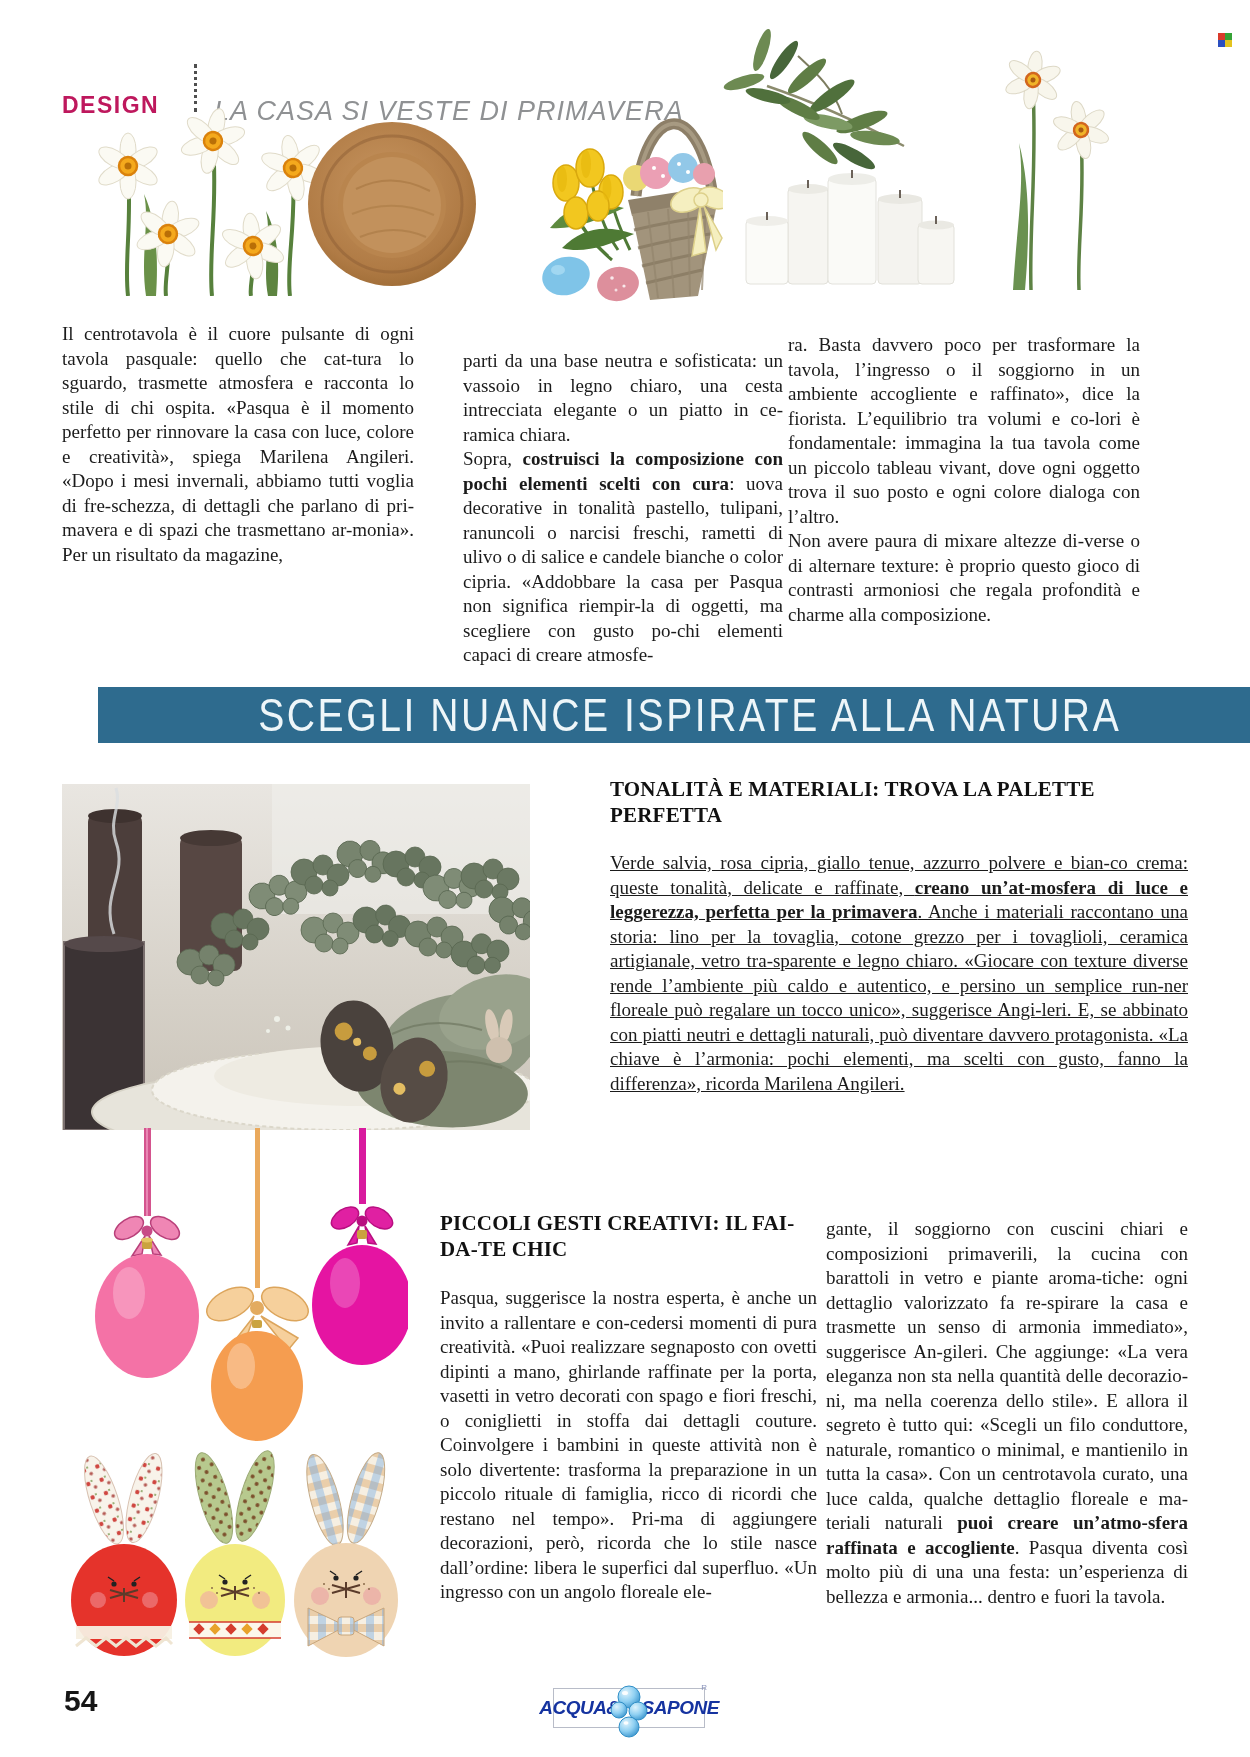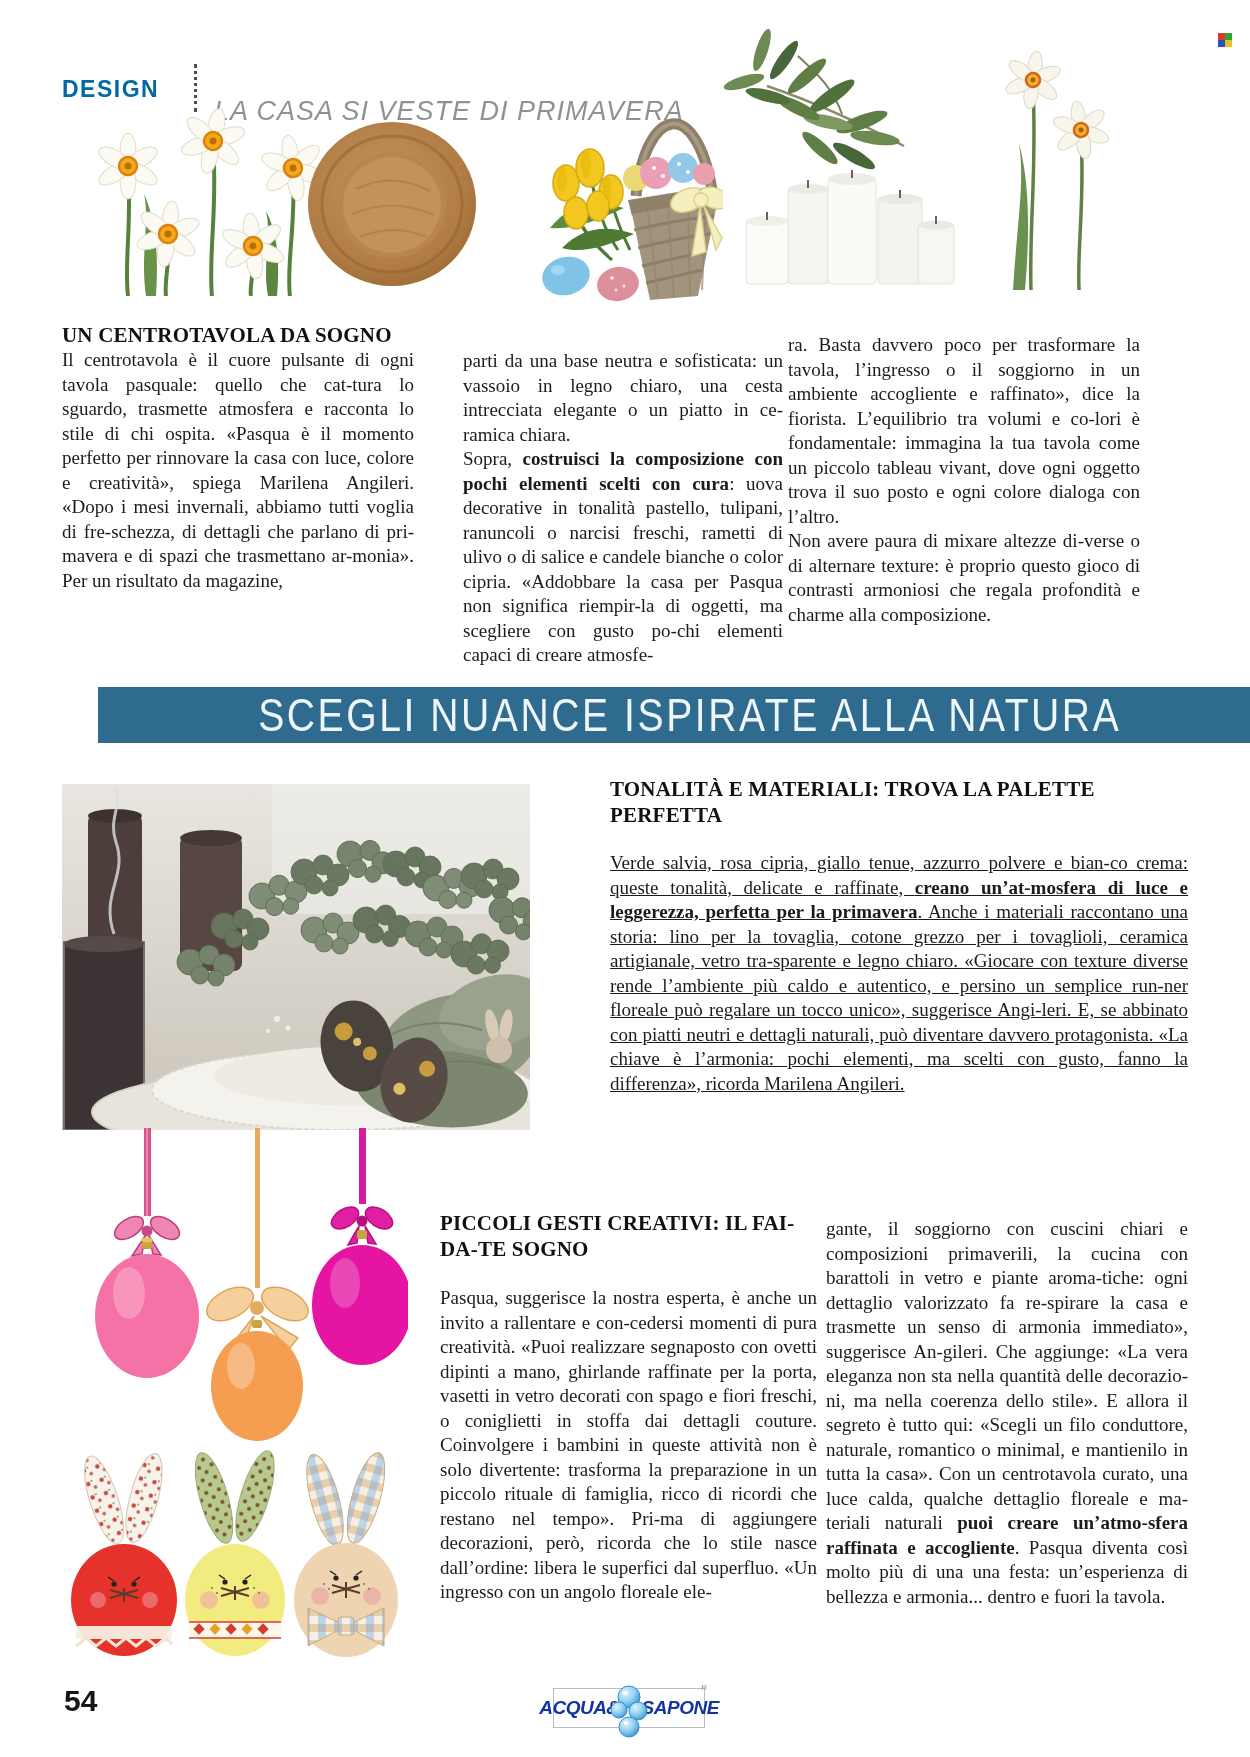--- a/index.html
+++ b/index.html
@@ -3,22 +3,22 @@
 <meta charset="utf-8">
 <style>
   html,body{margin:0;padding:0;}
   body{
     width:1250px;height:1757px;position:relative;background:#ffffff;
     font-family:"Liberation Serif",serif;overflow:hidden;
   }
   .abs{position:absolute;}
   
   .section-label{
-    left:62px;top:76px;font:bold 23px "Liberation Sans",sans-serif;
-    color:#0369a1;letter-spacing:1.5px;
+    left:62px;top:92px;font:bold 23px "Liberation Sans",sans-serif;
+    color:#be185d;letter-spacing:1.5px;
   }
   .dotted-divider{
     left:194px;top:64px;height:48px;width:0;border-left:3px dotted #4f4f4f;
   }
   .kicker{
     left:214px;top:70px;font:italic 27px "Liberation Sans",sans-serif;
     color:#8f9193;letter-spacing:1px;margin-top:26px;
   }
   .minigrid{left:1218px;top:33px;width:14px;height:14px;display:grid;
     grid-template-columns:7px 7px;grid-template-rows:7px 7px;}
@@ -261,21 +261,20 @@
     <path d="M48,40 C52,120 44,180 46,242"></path>
     <path d="M96,90 C100,150 92,200 94,242"></path>
   </g>
   <path d="M28,242 C32,175 40,135 34,95 C46,140 44,195 40,242 Z" fill="#6a9150"></path>
   <use href="#narc" transform="translate(48,32) rotate(8)"></use>
   <use href="#narc" transform="translate(96,82) rotate(-10)"></use>
 </svg>
 </div>
 
 <div class="abs col1">
-  <h2 class="heading" style="margin:0;">UN CENTROTAVOLA DA SOGNO</h2>
   <p class="bodytext" style="margin:0;">Il centrotavola è il cuore pulsante di ogni tavola pasquale: quello che cat-tura lo sguardo, trasmette atmosfera e racconta lo stile di chi ospita. «Pasqua è il momento perfetto per rinnovare la casa con luce, colore e creatività», spiega Marilena Angileri. «Dopo i mesi invernali, abbiamo tutti voglia di fre-schezza, di dettagli che parlano di pri-mavera e di spazi che trasmettano ar-monia». Per un risultato da magazine,</p>
 </div>
 <div class="abs col2">
   <p class="bodytext" style="margin:16px;"><span>parti da una base neutra e sofisticata: un vassoio in legno chiaro, una cesta intrecciata elegante o un piatto in ce-ramica chiara.
 Sopra, </span><b>costruisci la composizione con pochi elementi scelti con cura</b><span>: uova decorative in tonalità pastello, tulipani, ranuncoli o narcisi freschi, rametti di ulivo o di salice e candele bianche o color cipria. «Addobbare la casa per Pasqua non significa riempir-la di oggetti, ma scegliere con gusto po-chi elementi capaci di creare atmosfe-</span></p>
 </div>
 <div class="abs col3">
   <p class="bodytext" style="margin:0;">ra. Basta davvero poco per trasformare la tavola, l’ingresso o il soggiorno in un ambiente accogliente e raffinato», dice la fiorista. L’equilibrio tra volumi e co-lori è fondamentale: immagina la tua tavola come un piccolo tableau vivant, dove ogni oggetto trova il suo posto e ogni colore dialoga con l’altro.
 Non avere paura di mixare altezze di-verse o di alternare texture: è proprio questo gioco di contrasti armoniosi che regala profondità e charme alla composizione.</p>
 </div>
@@ -495,21 +494,21 @@
           <circle cx="307" cy="141" r="1"></circle>
         </g>
     <path d="M284,178 L246,160 L246,198 Z" fill="url(#pGing)" stroke="#c8a67c"></path>
     <path d="M284,178 L322,160 L322,198 Z" fill="url(#pGing)" stroke="#c8a67c"></path>
     <rect x="276" y="169" width="16" height="18" rx="3" fill="url(#pGing)" stroke="#c8a67c"></rect>
   </g>
 </svg>
 </div>
 
 <div class="abs diy-heading">
-  <h2 class="heading" style="margin:0;">PICCOLI GESTI CREATIVI: IL FAI-DA-TE SOGNO</h2>
+  <h2 class="heading" style="margin:0;">PICCOLI GESTI CREATIVI: IL FAI-DA-TE CHIC</h2>
 </div>
 <p class="abs bodytext diy-col1" style="margin:0;">Pasqua, suggerisce la nostra esperta, è anche un invito a rallentare e con-cedersi momenti di pura creatività. «Puoi realizzare segnaposto con ovetti dipinti a mano, ghirlande raffinate per la porta, vasetti in vetro decorati con spago e fiori freschi, o coniglietti in stoffa dai dettagli couture. Coinvolgere i bambini in queste attività non è solo divertente: trasforma la preparazione in un piccolo rituale di famiglia, ricco di ricordi che restano nel tempo». Pri-ma di aggiungere decorazioni, però, ricorda che lo stile nasce dall’ordine: libera le superfici dal superfluo. «Un ingresso con un angolo floreale ele-</p>
 <p class="abs bodytext diy-col2" style="margin:0;"><span>gante, il soggiorno con cuscini chiari e composizioni primaverili, la cucina con barattoli in vetro e piante aroma-tiche: ogni dettaglio valorizzato fa re-spirare la casa e trasmette un senso di armonia immediato», suggerisce An-gileri. Che aggiunge: «La vera eleganza non sta nella quantità delle decorazio-ni, ma nella coerenza dello stile». E allora il segreto è tutto qui: «Scegli un filo conduttore, naturale, romantico o minimal, e mantienilo in tutta la casa». Con un centrotavola curato, una luce calda, qualche dettaglio floreale e ma-teriali naturali </span><b>puoi creare un’atmo-sfera raffinata e accogliente</b><span>. Pasqua diventa così molto più di una una festa: un’esperienza di bellezza e armonia... dentro e fuori la tavola.</span></p>
 
 <div class="abs page-number">54</div>
 
 <div class="abs logo-box">
   <span class="word">ACQUA&amp;</span>
   <span class="word">SAPONE</span>
   <span class="logo-reg">R</span>

